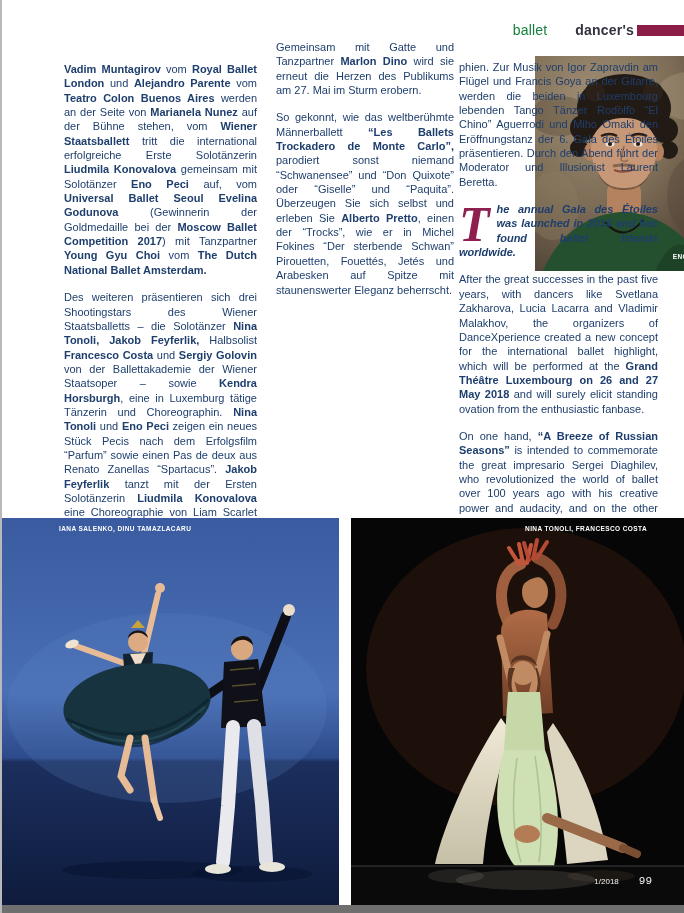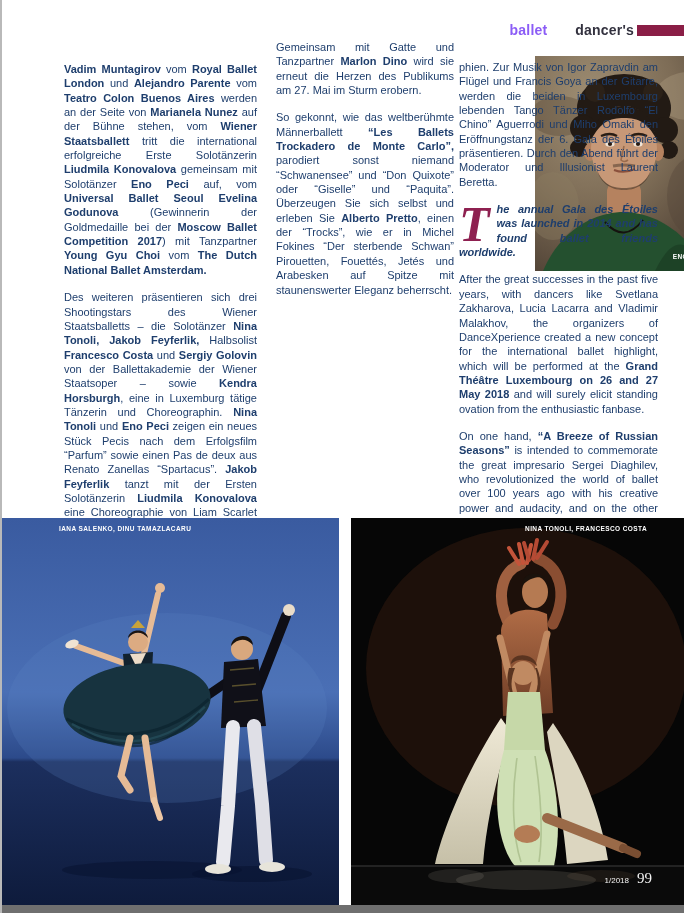--- a/index.html
+++ b/index.html
@@ -7,21 +7,21 @@
   html,body { background:#e8e8e8; }
   body { font-family:"Liberation Sans", sans-serif; }
   .page {
     position:relative; width:684px; height:913px; margin:0 auto;
     background:#ffffff; overflow:hidden;
     border-left:2px solid #b9b9b9;
   }
   
   .header { position:absolute; top:22px; right:0; display:flex; align-items:center; }
   .brand { font-size:14px; letter-spacing:0.2px; }
-  .brand .ballet  { color:#8b5cf6; font-weight:700; }
+  .brand .ballet  { color:#15803d; font-weight:400; }
   .brand .dancers { color:#33323f; font-weight:700;padding-left:28px; }
   .header-bar { width:47px; height:11px; background:#8a1e46; margin-left:3px; }
 
   
   .col { position:absolute; color:#1e3e6d; font-size:11px; line-height:14.35px;
          text-align:justify; }
   .col p { margin-bottom:13px; }
   .col b { font-weight:700; }
   .col-1 { left:62px;  top:62px; width:193px; }
   .col-2 { left:274px; top:28px; width:178px; }
@@ -40,23 +40,23 @@
   .photo-left { left:0;     top:518px; width:337px; height:387px; }
   .photo-right{ left:349px; top:518px; width:335px; height:387px; }
 
   .photo-caption { position:absolute; color:#ffffff; font-size:6.5px; font-weight:700;
                    letter-spacing:0.4px; white-space:nowrap; }
   .cap-portrait { right:6px; bottom:7px; }
   .cap-left  { left:57px; top:7px; }
   .cap-right { right:39px; top:7px; }
 
   .page-footer { position:absolute; right:34px; bottom:18px; color:#f2f2f2;
-                 display:flex; align-items:baseline; gap:8px; }
+                 display:flex; align-items:baseline; gap:20px; }
   .issue { font-size:8px; }
-  .pagenum { font-size:15px; font-family:Liberation Serif, serif; }
+  .pagenum { font-size:11px; font-family:Liberation Mono, monospace; }
 
   .bottom-edge { position:absolute; left:0; bottom:0; width:100%; height:8px;
                  background:#6f6f6f; }
 </style>
 </head>
 <body>
 
 <div class="page">
 
   <div class="header">

